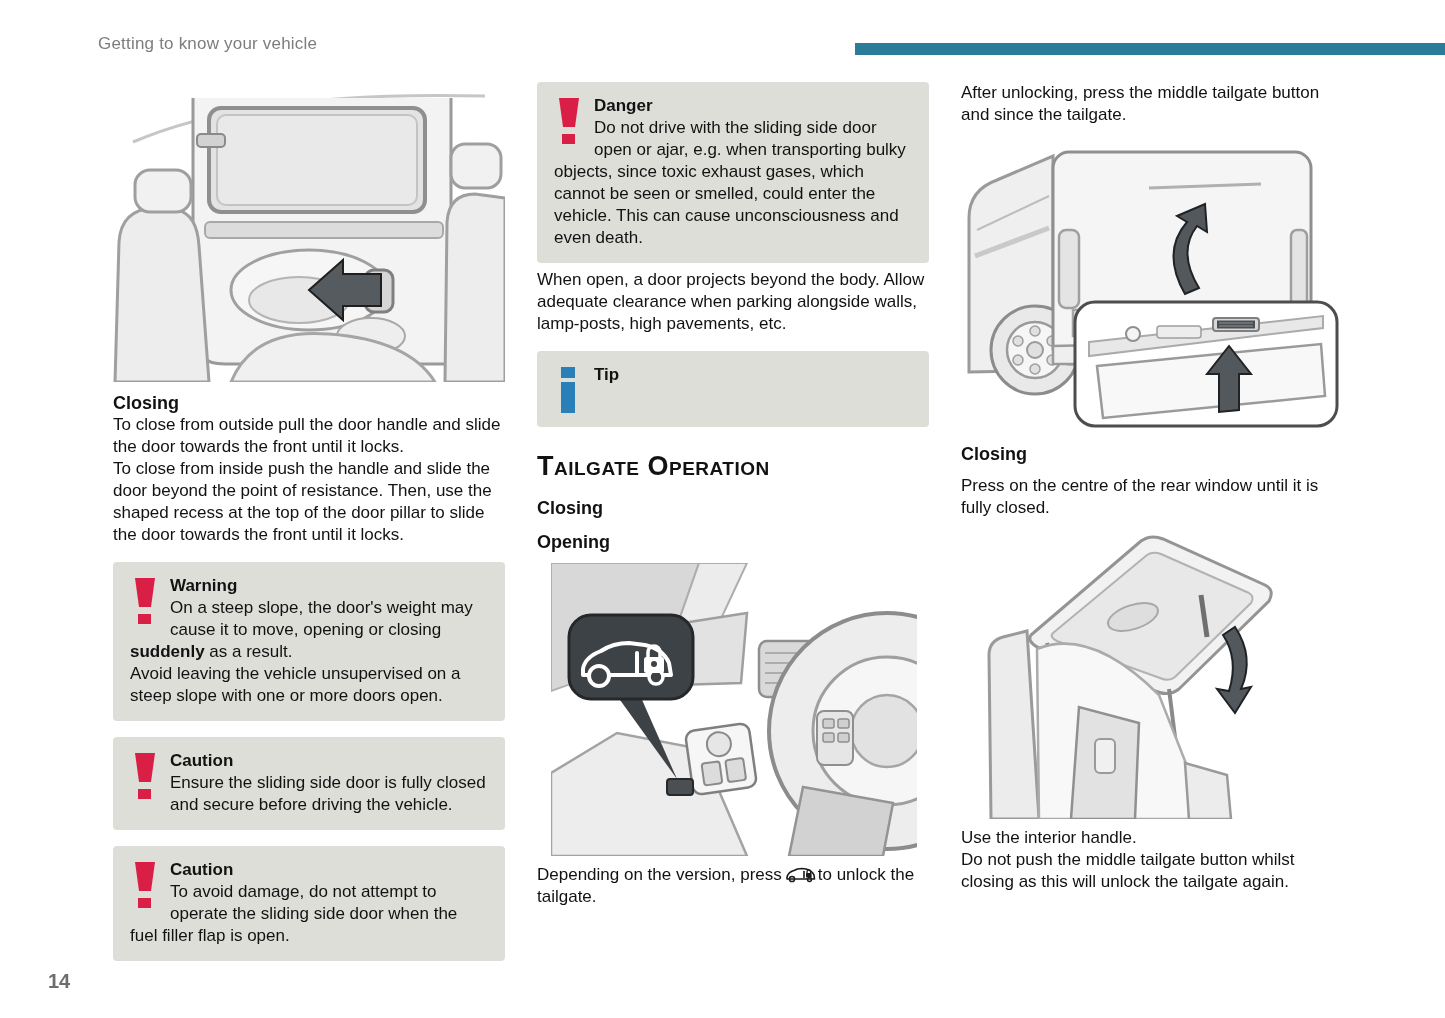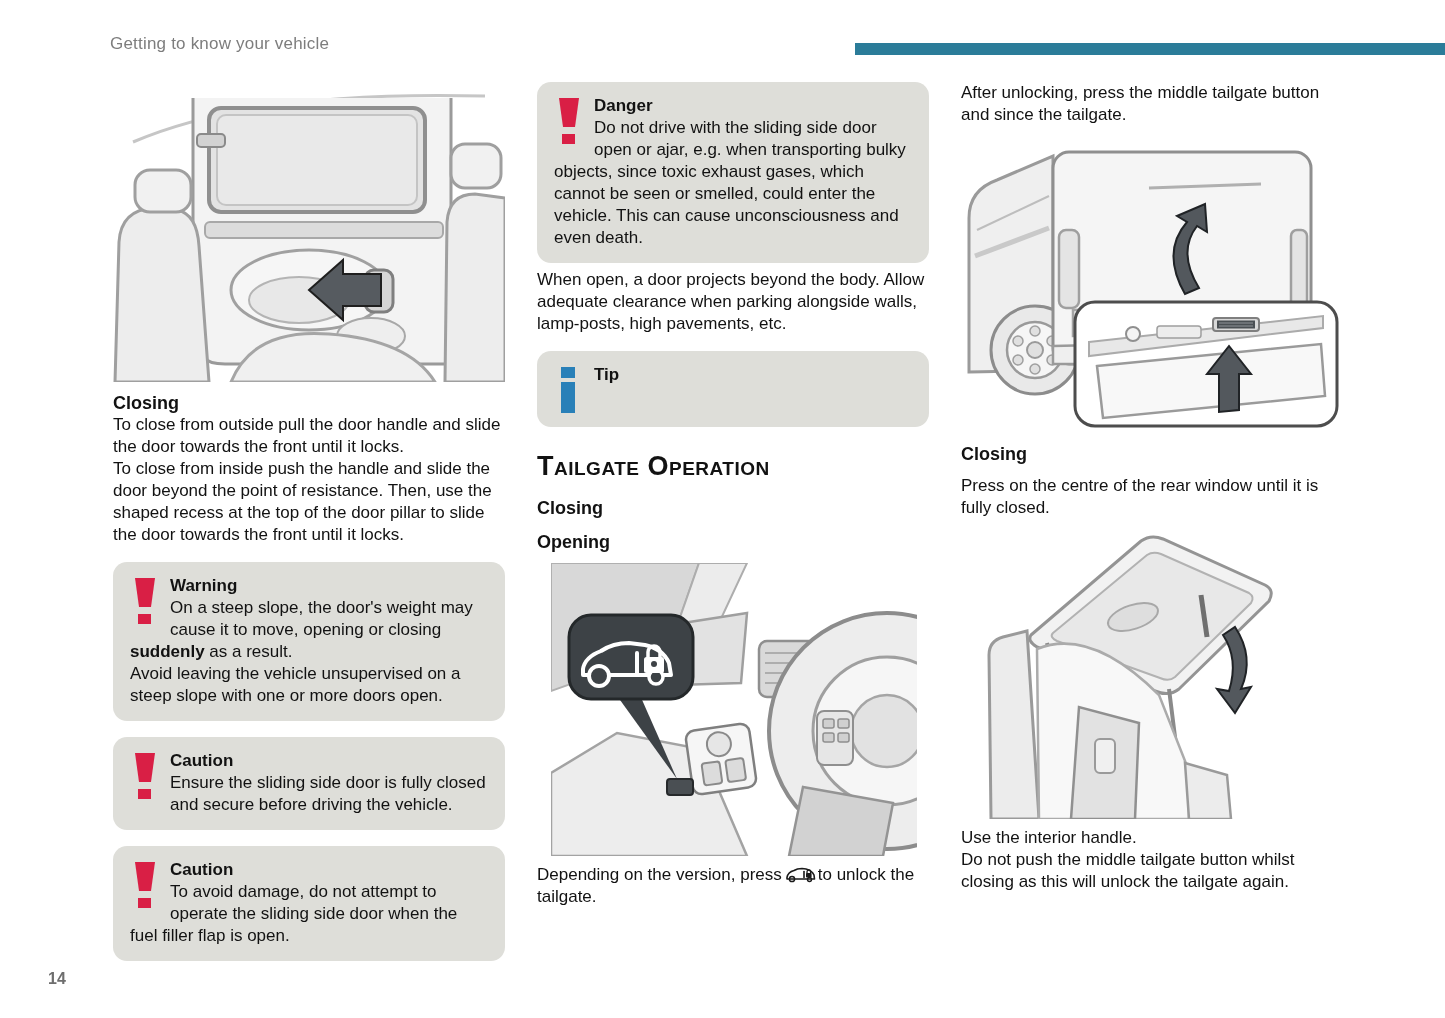--- a/index.html
+++ b/index.html
@@ -2,60 +2,60 @@
 <html><head>
 <meta charset="utf-8">
 <style>
   * { margin:0; padding:0; box-sizing:border-box; }
   html,body { background:#ffffff; }
   body {
     width:1445px; height:1018px; position:relative; overflow:hidden;
     font-family:"Liberation Sans", sans-serif; color:#121212;
   }
   .header-title {
-    position:absolute; left:110px; top:34px;
+    position:absolute; left:98px; top:34px;
     font-size:17px; color:#7d7d7d; letter-spacing:.2px;
   }
   .header-bar {
     position:absolute; left:855px; top:43px; width:590px; height:12px;
     background:#2b7c99;
   }
   .columns { position:absolute; left:113px; top:82px; display:flex; gap:32px; }
   .col  { width:392px; }
   .col3 { width:384px; }
 
   .body-text { font-size:17px; line-height:22px; }
   .sec-heading { font-size:18px; line-height:22px; font-weight:bold; }
   .big-heading {
     font-size:27px; line-height:30px; font-weight:bold;
     font-variant:small-caps; letter-spacing:.5px;
   }
 
   .note {
-    background:#deded9; border-radius:14px;
+    background:#deded9; border-radius:4px;
     padding:13px 16px 14px 17px; margin-top:16px;
     font-size:17px; line-height:22px;
   }
   .note::after { content:""; display:block; clear:both; }
   .note-icon { float:left; width:24px; height:46px; margin:3px 13px 0 3px; }
   .note-icon svg { display:block; width:100%; height:100%; }
   .note-title { font-weight:bold; }
 
   .figure { position:relative; }
   .figure svg { display:block; }
 
   .car-lock-inline {
     display:inline-block; width:32px; height:18px;
     vertical-align:-3px; margin:0 1px 0 3px;
   }
   .car-lock-inline svg { display:block; width:100%; height:100%; }
 
   .page-number {
     position:absolute; left:48px; top:970px;
-    font-size:16px; font-weight:bold; color:#6e6e6e;
+    font-size:20px; font-weight:bold; color:#6e6e6e;
   }
 
   .mt6  { margin-top:6px; }
   .mt8  { margin-top:8px; }
   .mt10 { margin-top:10px; }
   .mt12 { margin-top:12px; }
   .mt14 { margin-top:14px; }
   .mt16 { margin-top:16px; }
   .mt20 { margin-top:20px; }
   .mt24 { margin-top:24px; }

